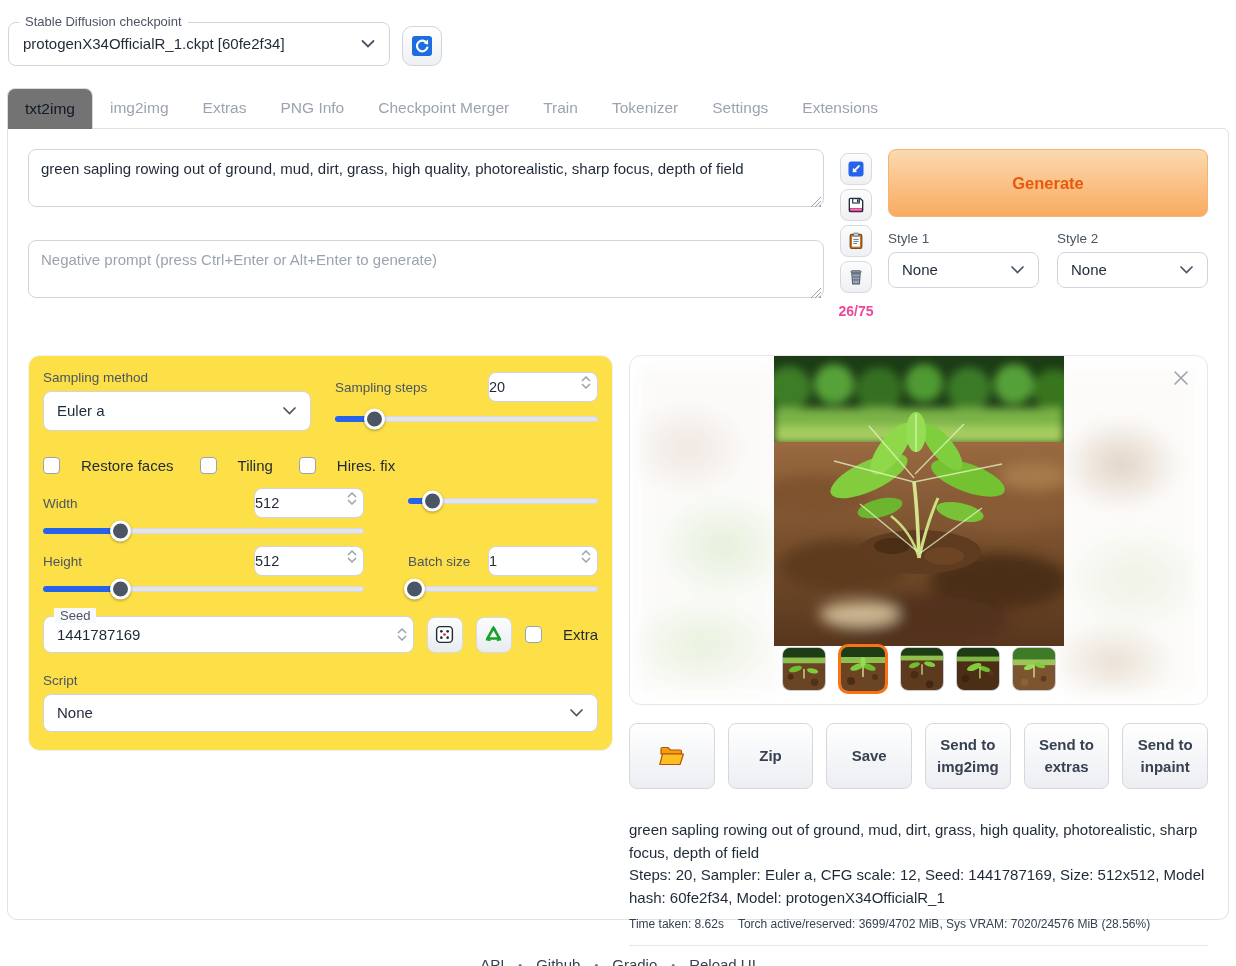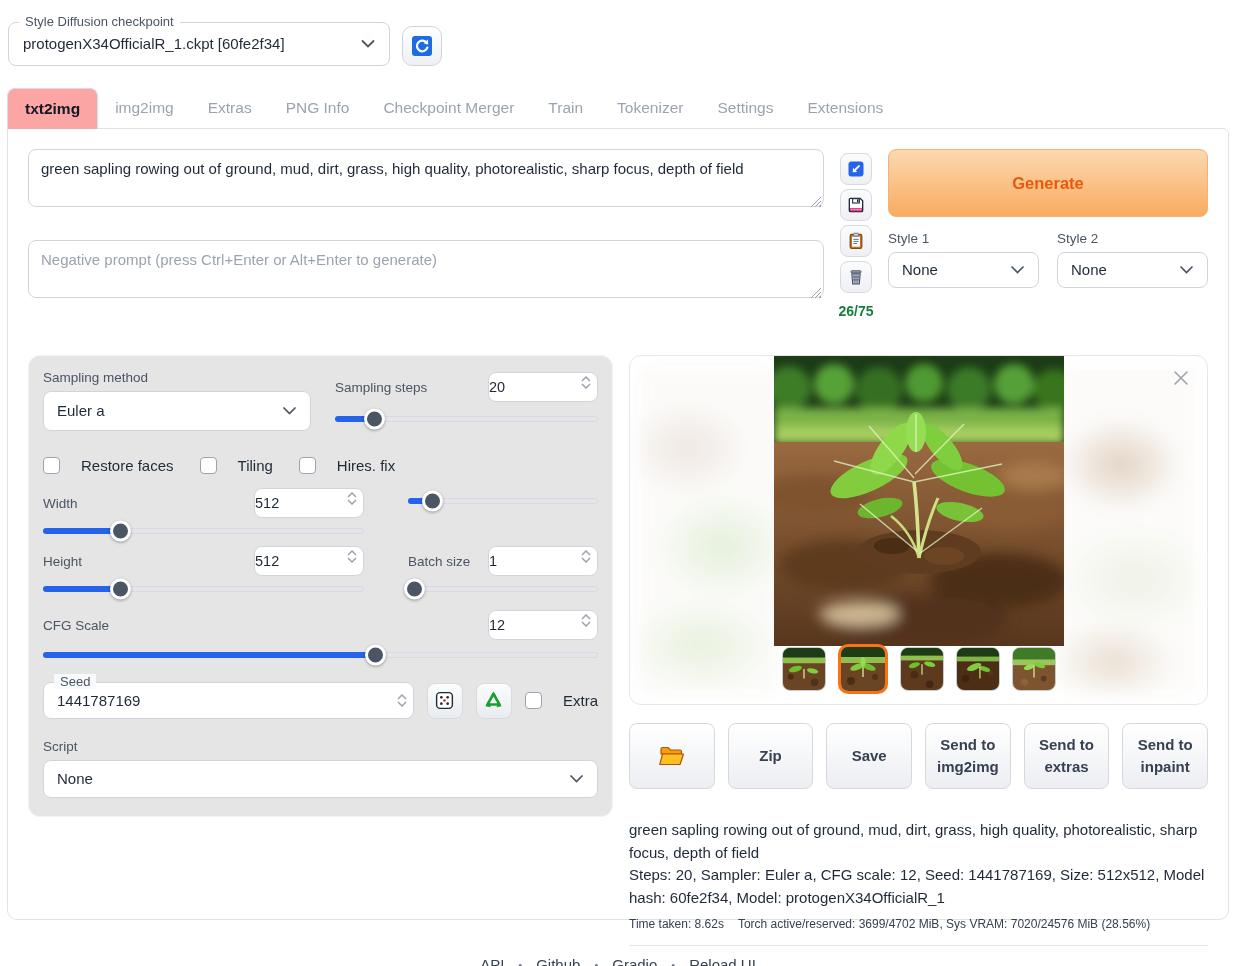--- a/index.html
+++ b/index.html
@@ -11,48 +11,48 @@
   .legendbox { position:relative; border:1px solid #d1d5db; border-radius:8px; background:#fff; }
   .legend { position:absolute; top:-9px; left:10px; background:#fff; padding:0 6px; font-size:13px; color:#4b5563; white-space:nowrap; }
   .ckpt { width:382px; height:44px; margin-top:8px; cursor:pointer; }
   .ckpt .val { line-height:42px; padding:0 36px 0 14px; font-size:15px; color:#1f2937; overflow:hidden; white-space:nowrap; }
   .chev { position:absolute; right:14px; top:50%; transform:translateY(-50%); }
   .refresh-btn { width:40px; height:40px; border:1px solid #d1d5db; border-radius:10px; background:linear-gradient(180deg,#ffffff,#eef0f3); display:flex; align-items:center; justify-content:center; cursor:pointer; }
 
   
   .tabs { display:flex; align-items:flex-end; margin:22px 7px 0 7px; }
   .tab { padding:11px 17px; font-size:15.5px; color:#9ca3af; cursor:pointer; position:relative; }
-  .tab.active { background:#fca5a5; color:#111827; font-weight:700; border:1px solid #d8dce1; border-bottom:none; border-radius:8px 8px 0 0; margin-bottom:-1px; z-index:2; }
+  .tab.active { background:#737373; color:#111827; font-weight:400; border:1px solid #d8dce1; border-bottom:none; border-radius:8px 8px 0 0; margin-bottom:-1px; z-index:2; }
 
   
   .panel { margin:0 7px; border:1px solid #dfe3e8; border-radius:0 6px 10px 10px; background:#fff; padding:20px; height:792px; position:relative; }
 
   .top-row { display:flex; gap:14px; }
   .prompts { flex:1; display:flex; flex-direction:column; gap:30px; }
   .ta-wrap { position:relative; }
   textarea { width:100%; height:58px; border:1px solid #d1d5db; border-radius:8px; padding:10px 12px; font-family:inherit; font-size:15px; color:#1f2937; resize:none; outline:none; background:#fff; }
   textarea::placeholder { color:#9ca3af; }
   .resize-grip { position:absolute; right:3px; bottom:3px; width:11px; height:11px; background:repeating-linear-gradient(135deg,transparent 0 2px,#9ca3af 2px 3px); clip-path:polygon(100% 0,100% 100%,0 100%); pointer-events:none; }
 
   .tools-col { width:36px; display:flex; flex-direction:column; align-items:center; gap:4px; padding-top:4px; }
   .mini-btn { width:32px; height:32px; border:1px solid #d7dadf; border-radius:8px; background:linear-gradient(180deg,#fbfcfd,#eef0f3); display:flex; align-items:center; justify-content:center; cursor:pointer; }
-  .token-counter { margin-top:6px; font-size:14px; font-weight:600; color:#15803d;text-align:right; }
+  .token-counter { margin-top:6px; font-size:14px; font-weight:600; color:#ec4899;text-align:right; }
 
   .gen-col { width:320px; display:flex; flex-direction:column; }
   .generate-btn { height:68px; border:1px solid #f3b27a; border-radius:8px; background:linear-gradient(180deg,#fcd9b0 0%,#f9ab60 100%); color:#e8590c; font-weight:700; font-size:16.5px; font-family:inherit; cursor:pointer; }
   .styles-row { display:flex; gap:18px; margin-top:14px; }
   .style-grp { flex:1; }
   .field-label { font-size:13.5px; color:#4b5563; margin-bottom:6px; }
   .select { position:relative; border:1px solid #d1d5db; border-radius:8px; background:#fff; height:36px; cursor:pointer; }
   .select .val { line-height:34px; padding:0 30px 0 13px; white-space:nowrap; overflow:hidden; }
 
   
   .main-row { display:flex; gap:16px; margin-top:36px; }
 
-  .settings { width:585px; background:#e5e5e5; border:1px solid #f0f2f5; border-radius:12px; padding:14px 14px 18px 14px; align-self:flex-start; }
+  .settings { width:585px; background:#fde047; border:1px solid #f0f2f5; border-radius:12px; padding:14px 14px 18px 14px; align-self:flex-start; }
   .row-2col { display:grid; grid-template-columns:1fr 263px; column-gap:24px; }
   .row-wh { display:grid; grid-template-columns:1fr 190px; column-gap:44px; margin-top:14px; }
   .num-row { display:flex; align-items:center; justify-content:space-between; }
   .numbox { width:110px; height:30px; border:1px solid #d1d5db; border-radius:8px; background:#fff; display:flex; align-items:center; position:relative; }
   .numbox .nval { flex:1; text-align:left; font-size:14.5px; }
   .spin { position:absolute; right:6px; top:3px; display:flex; flex-direction:column; gap:1px; cursor:pointer; }
   .slider { position:relative; height:6px; border-radius:3px; background:#e3e5e9; border:1px solid #d7dadf; margin-top:14px; }
   .slider .fill { position:absolute; left:-1px; top:-1px; height:6px; border-radius:3px 0 0 3px; background:#2563eb; }
   .slider .knob { position:absolute; right:-11px; top:50%; transform:translateY(-50%); width:21px; height:21px; border-radius:50%; background:#4b5563; border:3px solid #fff; box-shadow:0 1px 3px rgba(0,0,0,.35); cursor:grab; }
   .checks { display:flex; gap:26px; margin-top:26px; }
@@ -101,21 +101,21 @@
   .flinks a { color:#374151; text-decoration:none; cursor:pointer; }
   .dot { color:#6b7280; font-size:11px; }
 
   svg { display:block; }
 </style>
 </head>
 <body>
 
 <div class="header">
   <div class="legendbox ckpt">
-    <span class="legend">Style Diffusion checkpoint</span>
+    <span class="legend">Stable Diffusion checkpoint</span>
     <div class="val">protogenX34OfficialR_1.ckpt [60fe2f34]</div>
     <span class="chev">
       <svg width="14" height="9" viewBox="0 0 14 9">
           <path d="M1.5 1.5 L7 7 L12.5 1.5" stroke="#4b5563" stroke-width="1.8" fill="none" stroke-linecap="round"></path>
         </svg>
     </span>
   </div>
   <div class="refresh-btn">
     <span>
       <svg width="22" height="22" viewBox="0 0 22 22">
@@ -347,41 +347,20 @@
             </div>
           </div>
           <div class="slider" style="margin-top:10px;">
             <div class="fill" style="width: 3%;">
                 <div class="knob"></div>
               </div>
           </div>
         </div>
       </div>
 
-      <div class="cfg-wrap">
-        <div class="num-row">
-          <div class="field-label" style="margin-bottom:0;">CFG Scale</div>
-          <div class="numbox">
-            <div class="nval">12</div>
-            <span class="spin">
-              <svg width="10" height="6" viewBox="0 0 10 6">
-                  <path d="M1 5 L5 1 L9 5" stroke="#9ca3af" stroke-width="1.5" fill="none"></path>
-                </svg>
-              <svg width="10" height="6" viewBox="0 0 10 6">
-                  <path d="M1 1 L5 5 L9 1" stroke="#9ca3af" stroke-width="1.5" fill="none"></path>
-                </svg>
-            </span>
-          </div>
-        </div>
-        <div class="slider" style="margin-top:12px;">
-          <div class="fill" style="width: 60%;">
-              <div class="knob"></div>
-            </div>
-        </div>
-      </div>
 
       <div class="seed-row">
         <div class="legendbox seed-box">
           <span class="legend">Seed</span>
           <div class="val">1441787169</div>
           <span class="spin" style="top:11px;">
             <svg width="10" height="6" viewBox="0 0 10 6">
                 <path d="M1 5 L5 1 L9 5" stroke="#9ca3af" stroke-width="1.5" fill="none"></path>
               </svg>
             <svg width="10" height="6" viewBox="0 0 10 6">

